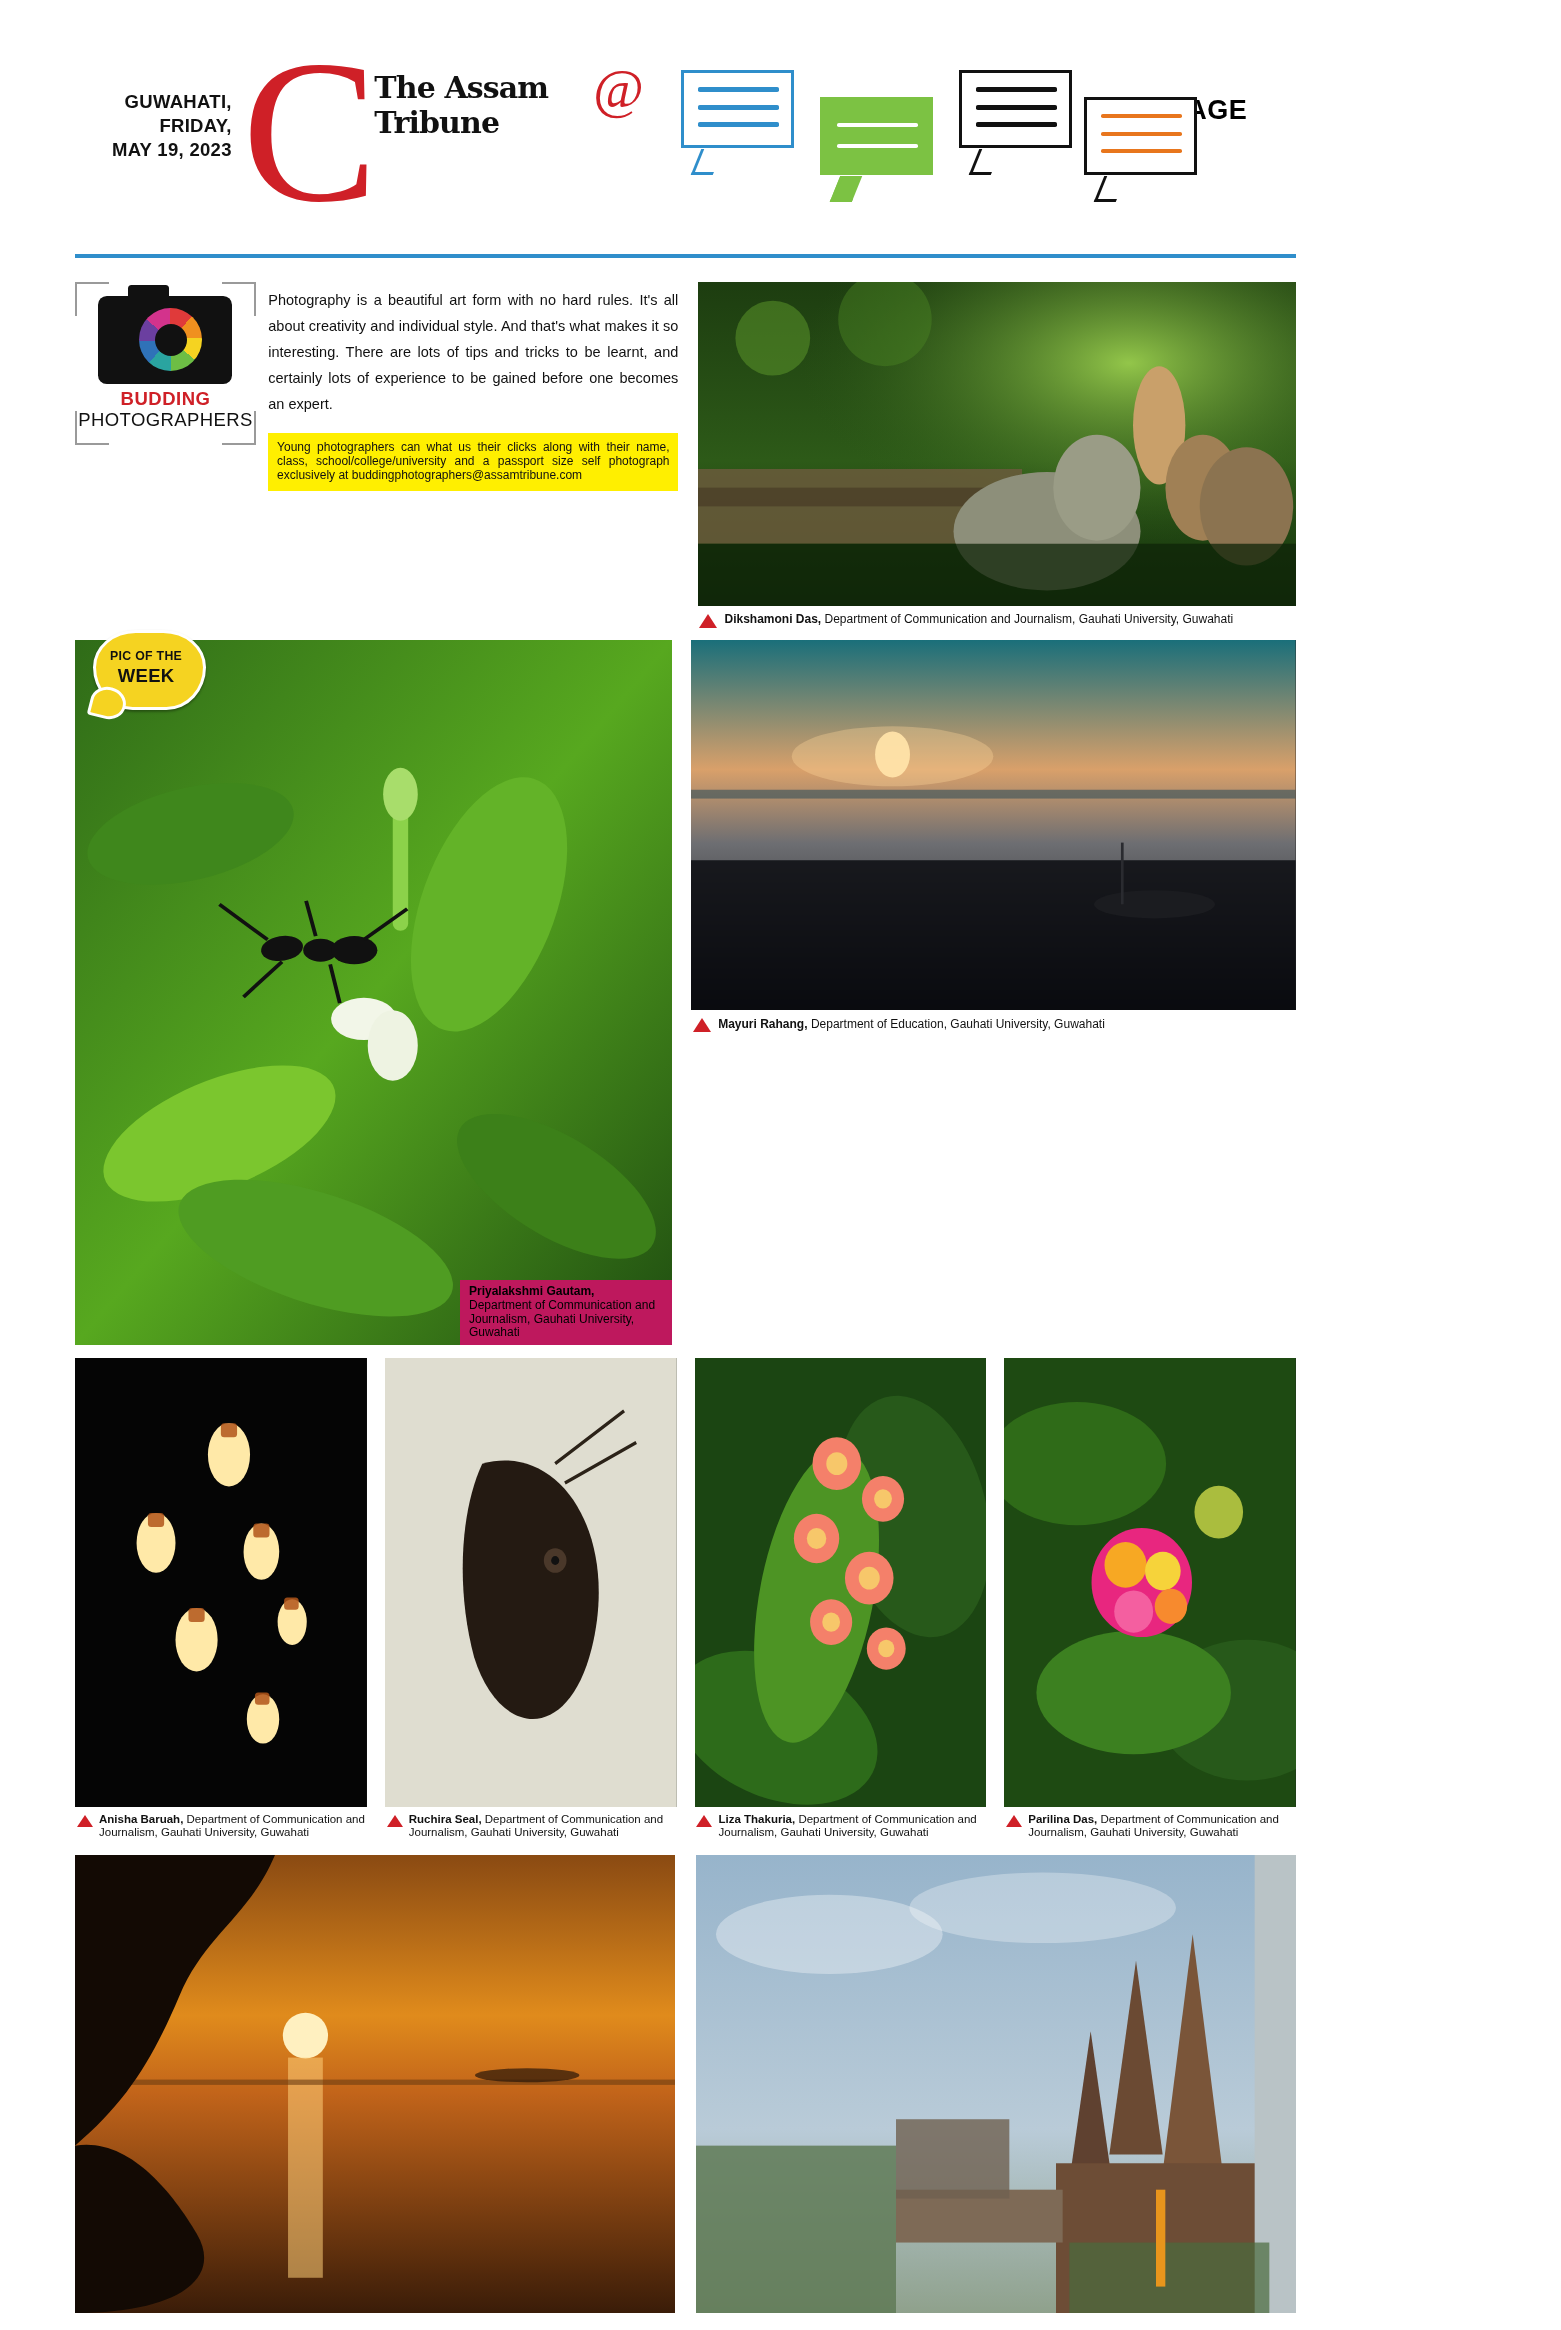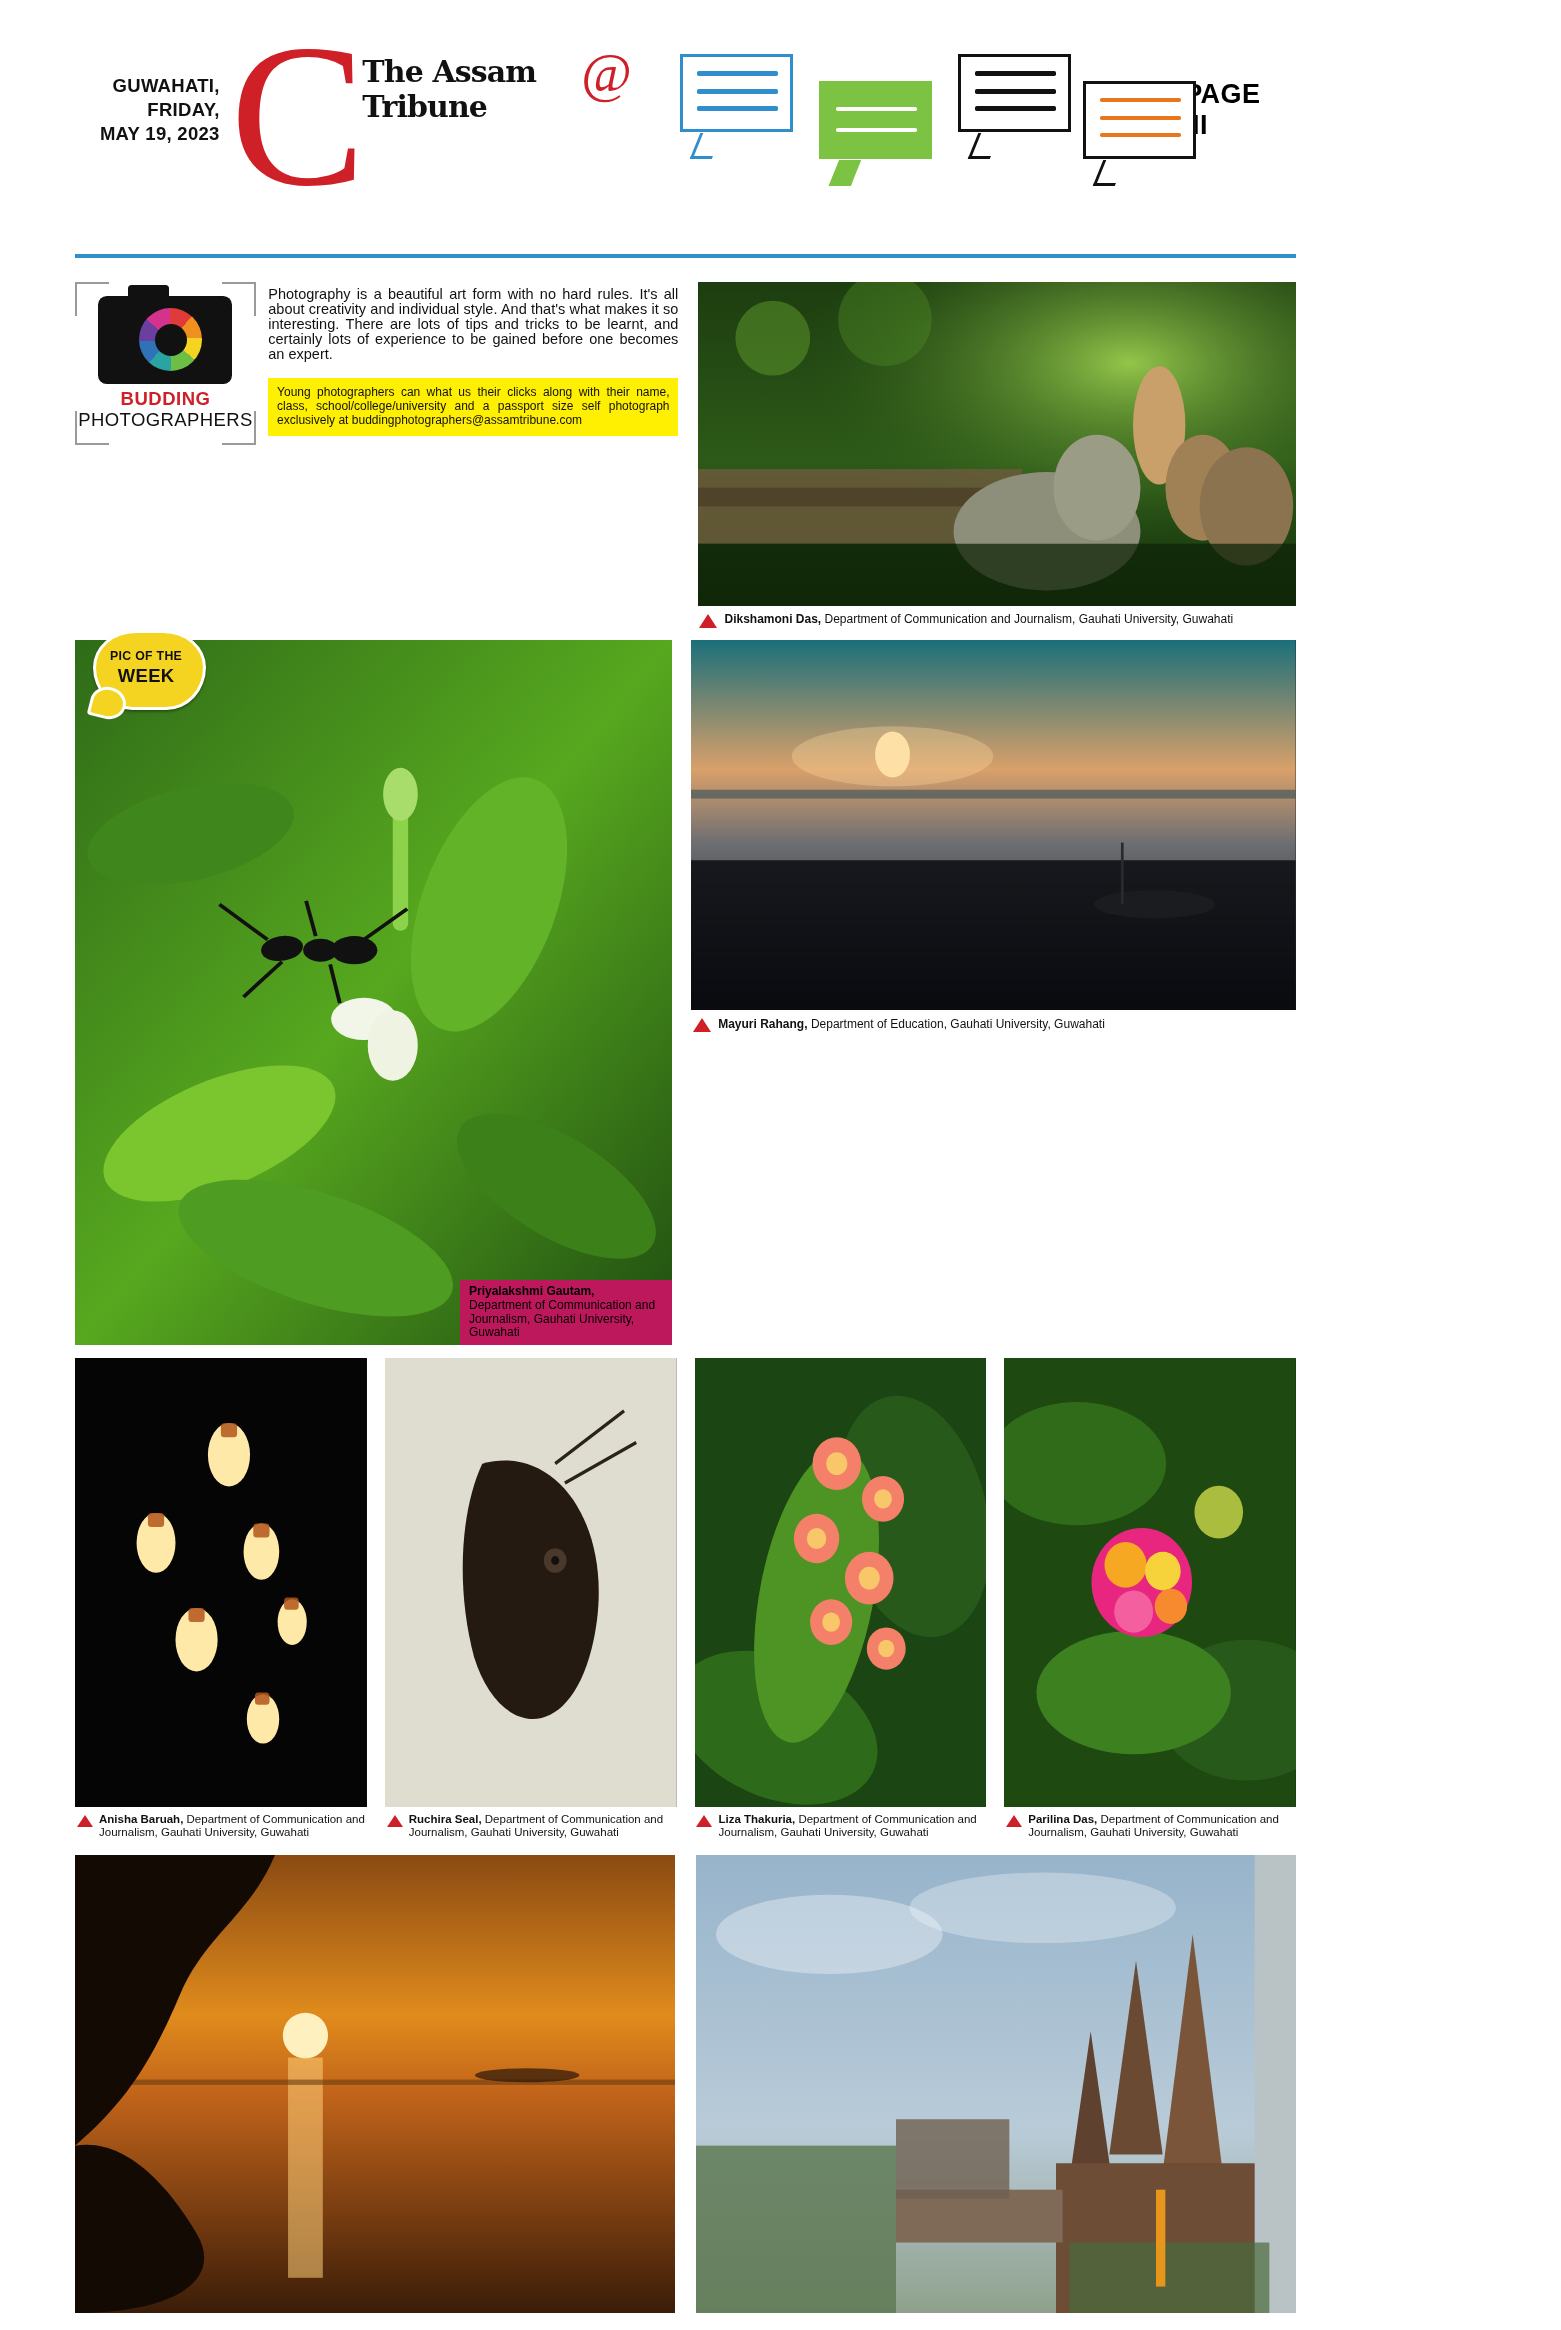--- a/index.html
+++ b/index.html
@@ -8,21 +8,21 @@
     font-family:"Liberation Sans", sans-serif;
     color:#000;
     -webkit-font-smoothing:antialiased;
   }
   .page{
     width:1371px;
     height:2330px;
     position:relative;
     background:#fff;
     box-sizing:border-box;
-    padding:0;
+    padding:16px;
     overflow:hidden;
   }
 
   
   .masthead{
     position:relative;
     height:220px;
     display:flex;
     align-items:center;
     padding:0 75px;
@@ -154,21 +154,21 @@
   }
 
   .intro{
     flex:0 0 410px;
     margin-left:12.3px;
     padding-top:5.3px;
   }
   .intro p{
     margin:0;
     font-size:14.5px;
-    line-height:15px;
+    line-height:26px;
     text-align:justify;
     color:#111;
   }
   .yellow-note{
     margin-top:16px;
     background:#ffef00;
     padding:7px 8.8px 8.8px 8.8px;
     font-size:12px;
     line-height:14px;
     text-align:justify;

